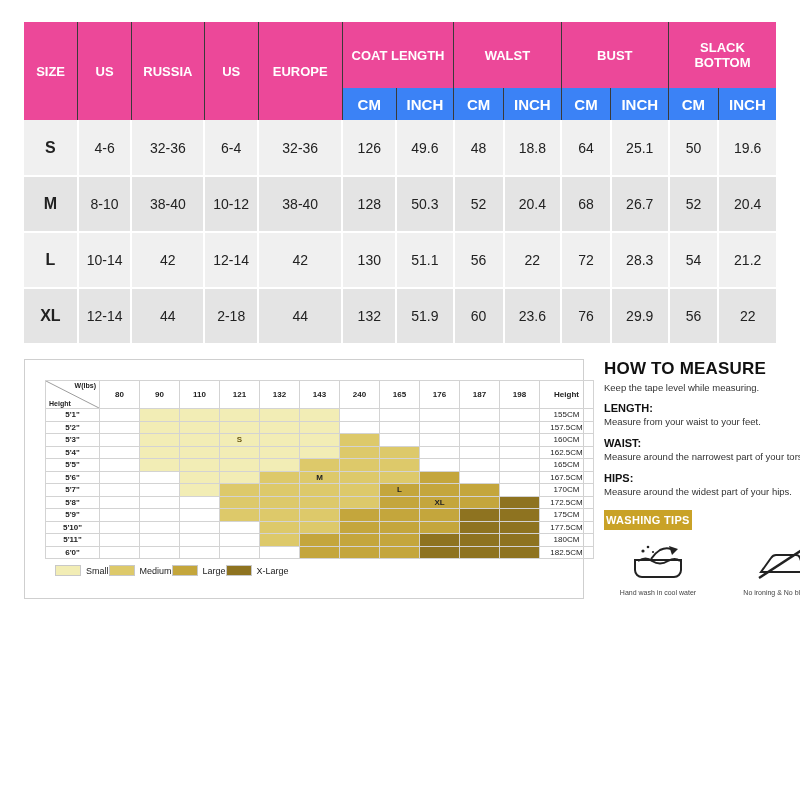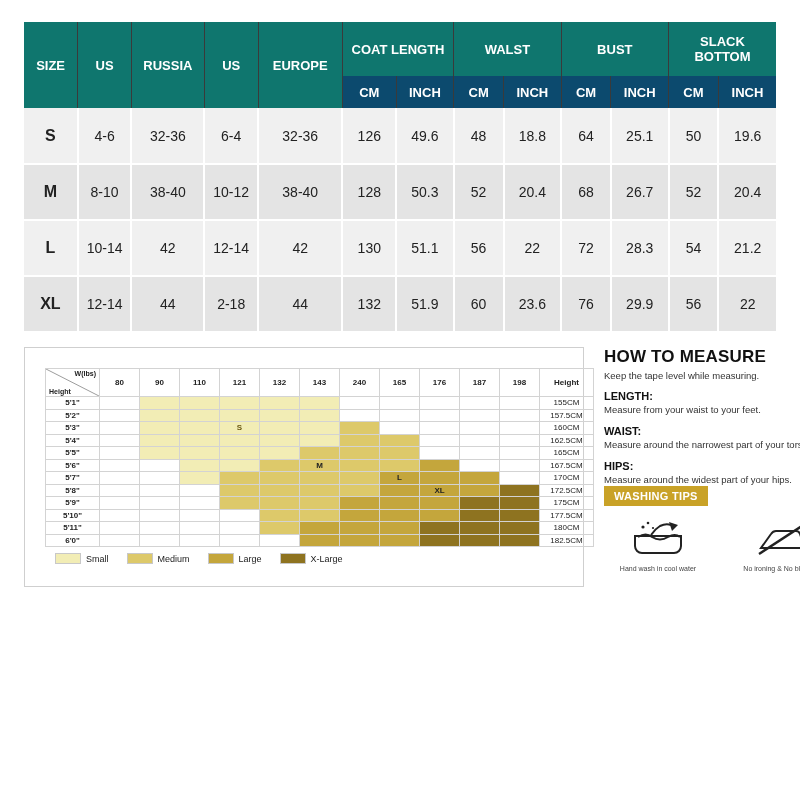--- a/index.html
+++ b/index.html
@@ -22,25 +22,25 @@
     color:#111;
     padding-top: 62px;
     font-family: "DejaVu Sans", sans-serif;
   }
 
   
   .table-wrap { padding: 22px 24px 0 24px; }
   table.size { border-collapse: collapse; width: 100%; table-layout: fixed; }
   table.size th, table.size td { text-align:center; }
   .hdr-top th {
-    background:#0f766e; color:#fff; font-size:13px; font-weight:bold;
-    height: 34px; border-right:1px solid #3a3a3a; padding:12px 2px;
+    background:#ec4899; color:#fff; font-size:13px; font-weight:bold;
+    height: 34px; border-right:1px solid #3a3a3a; padding:18px 2px;
   }
   .hdr-bot th {
-    background:#0c4a6e; color:#fff; font-size:13px; font-weight:bold;
+    background:#3b82f6; color:#fff; font-size:15px; font-weight:bold;
     height: 32px; border-right:1px solid #3a3a3a; padding:0 2px;
   }
   .hdr-top th:last-child, .hdr-bot th:last-child { border-right:none; }
   table.size tbody td {
     height: 56px; font-size: 14px; color:#222;
     border-right: 2px solid #ffffff;
   }
   table.size tbody tr.row-a td { background:#f0f0f0; }
   table.size tbody tr.row-b td { background:#e4e4e4; }
   table.size tbody td.first { font-weight:bold; font-size:16px; }
@@ -68,33 +68,33 @@
   .cmcell { font-size:7.5px; }
   .wkg { font-weight:bold; font-size:8px; background:#ffffff; }
   .c0 { background:#ffffff; }
   .c1 { background:#f2edb5; }
   .c2 { background:#ddc96a; }
   .c3 { background:#c4a63c; }
   .c4 { background:#8e7320; }
   .zone-letter { font-weight:bold; font-size:15px; color:#ffffff; }
   .zone-letter.dark { color:#6b5a14; }
 
-  .legend { display:flex; gap:18px; padding:6px 0 2px 10px; font-size:9px; align-items:center; }
+  .legend { display:flex; padding:6px 0 2px 10px; font-size:9px; align-items:center; }
   .legend .item { display:flex; align-items:center; gap:5px; }
   .legend .sw { width:26px; height:11px; display:inline-block; border:1px solid #c8c8c8; }
 
   
   .m-title { font-size:17px; font-weight:bold; color:#111; letter-spacing:0.2px; }
   .m-sub { font-size:9.5px; color:#333; margin-top:3px; }
   .m-h { font-size:11px; font-weight:bold; margin-top:9px; color:#111; }
   .m-p { font-size:9.5px; color:#333; margin-top:2px; line-height:1.25; }
   .wash {
-    display:inline-block; margin-top:0;
+    display:inline-block; margin-top:12px;
     background:#c9a227; color:#fff; font-weight:bold; font-size:11px;
-    padding:4px 10px; letter-spacing:0.3px;
+    padding:4px 2px; letter-spacing:0.3px;
   }
   .care { display:flex; gap:34px; margin-top:12px; padding-left:8px; }
   .care-item { width:92px; text-align:center; }
   .care-cap { font-size:7px; color:#444; margin-top:3px; line-height:1.2; }
 </style>
 </head>
 <body>
 
 <div class="page">
 

